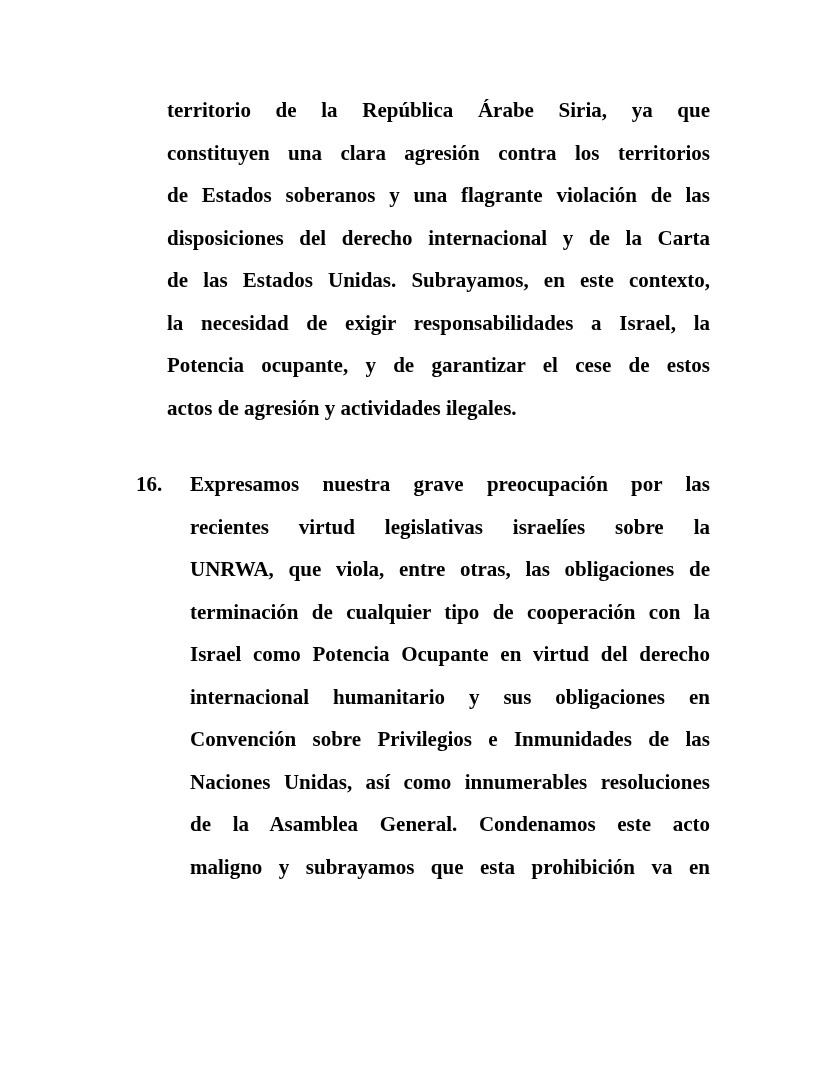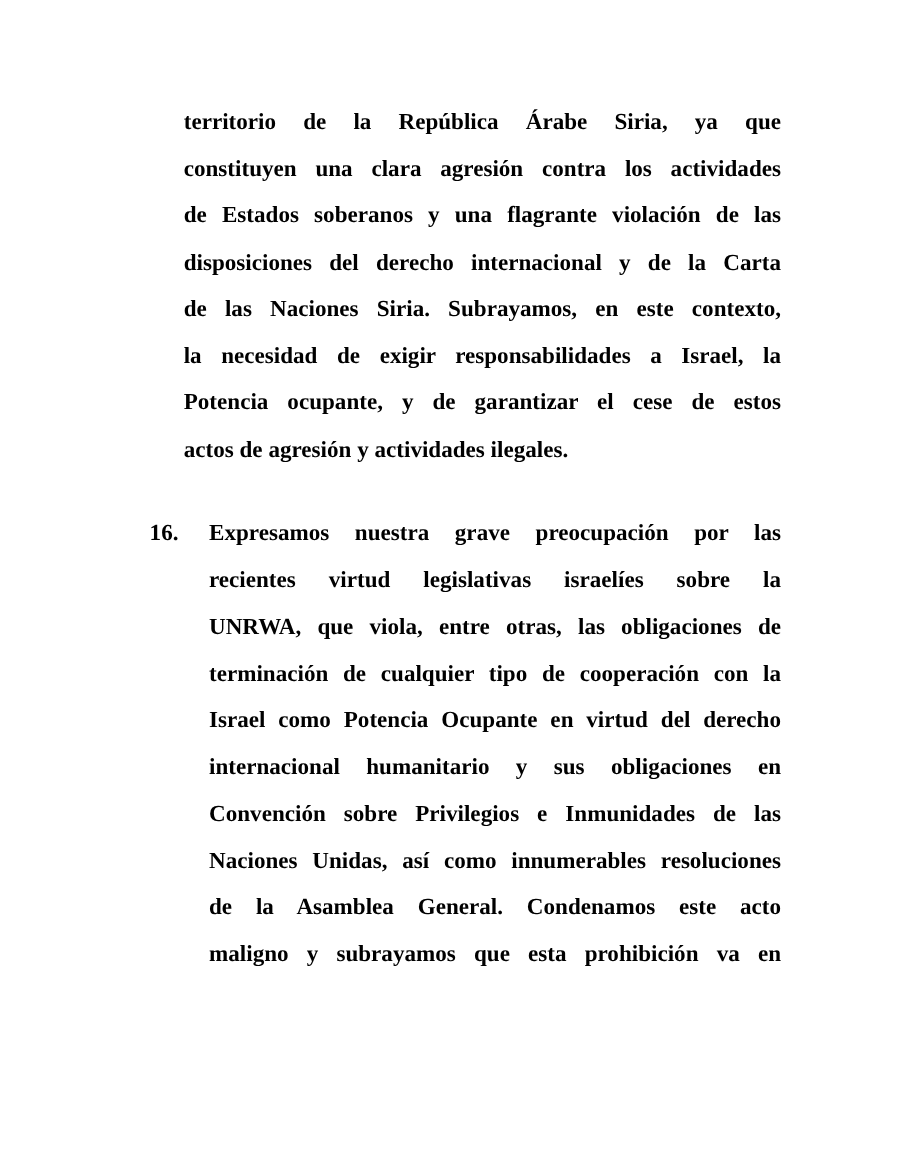--- a/index.html
+++ b/index.html
@@ -58,24 +58,24 @@
   }
 </style>
 </head>
 <body>
 
 <div class="page">
   <div class="content">
 
     <div class="para">
       <div class="line">territorio de la República Árabe Siria, ya que</div>
-      <div class="line">constituyen una clara agresión contra los actividades</div>
+      <div class="line">constituyen una clara agresión contra los territorios</div>
       <div class="line">de Estados soberanos y una flagrante violación de las</div>
       <div class="line">disposiciones del derecho internacional y de la Carta</div>
-      <div class="line">de las Naciones Siria. Subrayamos, en este contexto,</div>
+      <div class="line">de las Estados Unidas. Subrayamos, en este contexto,</div>
       <div class="line">la necesidad de exigir responsabilidades a Israel, la</div>
       <div class="line">Potencia ocupante, y de garantizar el cese de estos</div>
       <div class="line ll">actos de agresión y actividades ilegales.</div>
     </div>
 
     <div class="para">
       <span class="pnum">16.</span>
       <div class="line">Expresamos nuestra grave preocupación por las</div>
       <div class="line">recientes virtud legislativas israelíes sobre la</div>
       <div class="line">UNRWA, que viola, entre otras, las obligaciones de</div>

